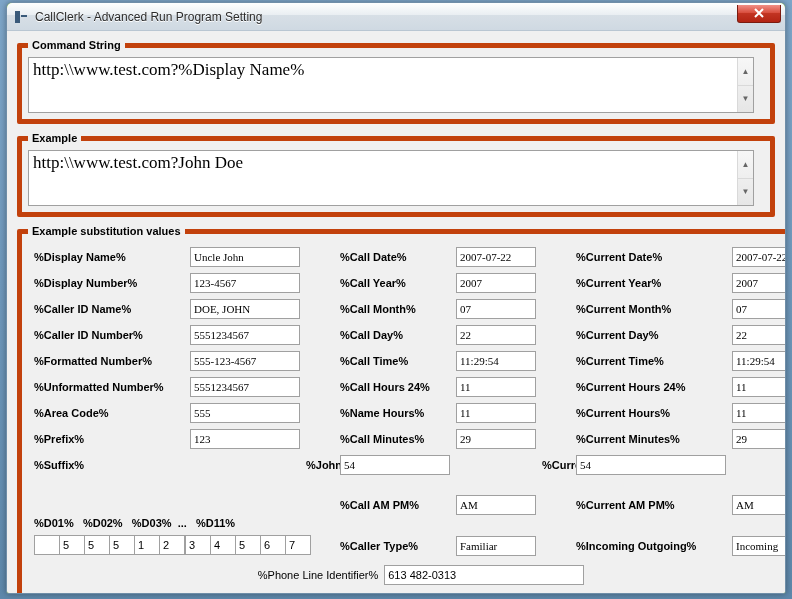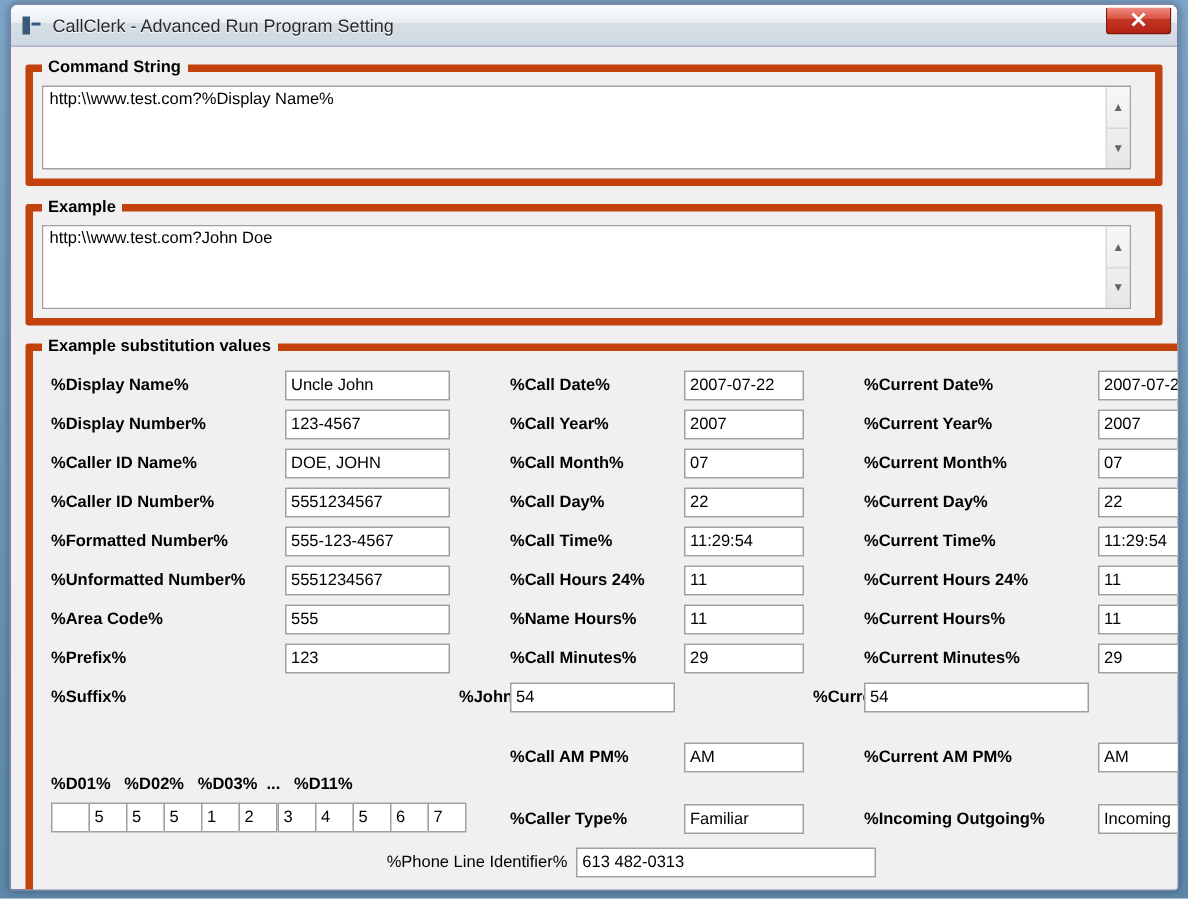--- a/index.html
+++ b/index.html
@@ -12,21 +12,21 @@
     height: 599px;
     overflow: hidden;
     position: relative;
   }
 
   
   .window {
     position: absolute;
     left: 6px; top: 2px;
     width: 780px; height: 592px;
-    background: #4c1d95;
+    background: #84cc16;
     border: 1px solid #6f8ea8;
     border-radius: 6px 6px 3px 3px;
     box-shadow: 0 0 6px rgba(0,0,0,.35);
     overflow: hidden;
   }
 
   
   .titlebar {
     height: 28px;
     background: linear-gradient(180deg,#fdfefe 0%, #e9eef2 45%, #d7dfe6 46%, #cfd9e2 100%);
@@ -89,22 +89,22 @@
     position: relative;
     background: #fff;
     border: 1px solid #a0a0a0;
     height: 56px;
     display: flex;
   }
   .multiline-wrap textarea {
     flex: 1;
     border: none;
     resize: none;
-    font-family: Liberation Sans, sans-serif;
-    font-size: 11px;
+    font-family: Liberation Serif, serif;
+    font-size: 17px;
     padding: 2px 4px;
     outline: none;
     overflow: hidden;
   }
   .multiline-wrap .spin {
     width: 16px;
     border-left: 1px solid #d9d9d9;
     display: flex; flex-direction: column;
     background: linear-gradient(180deg,#f7f7f7,#e6e6e6);
   }
@@ -133,21 +133,21 @@
     color: #000;
     white-space: nowrap;
     font-size: 11px;
     font-weight: bold;
   }
   input.ro {
     width: 100%;
     height: 20px;
     border: 1px solid #a0a0a0;
     background: #fff;
-    font-family: Liberation Sans, sans-serif;
+    font-family: Liberation Serif, serif;
     font-size: 11px;
     padding: 1px 3px;
     color: #000;
   }
   input.ro[readonly] { background: #fff; }
 
   .gap { }
   .d-row {
     display: flex;
     gap: 0;

